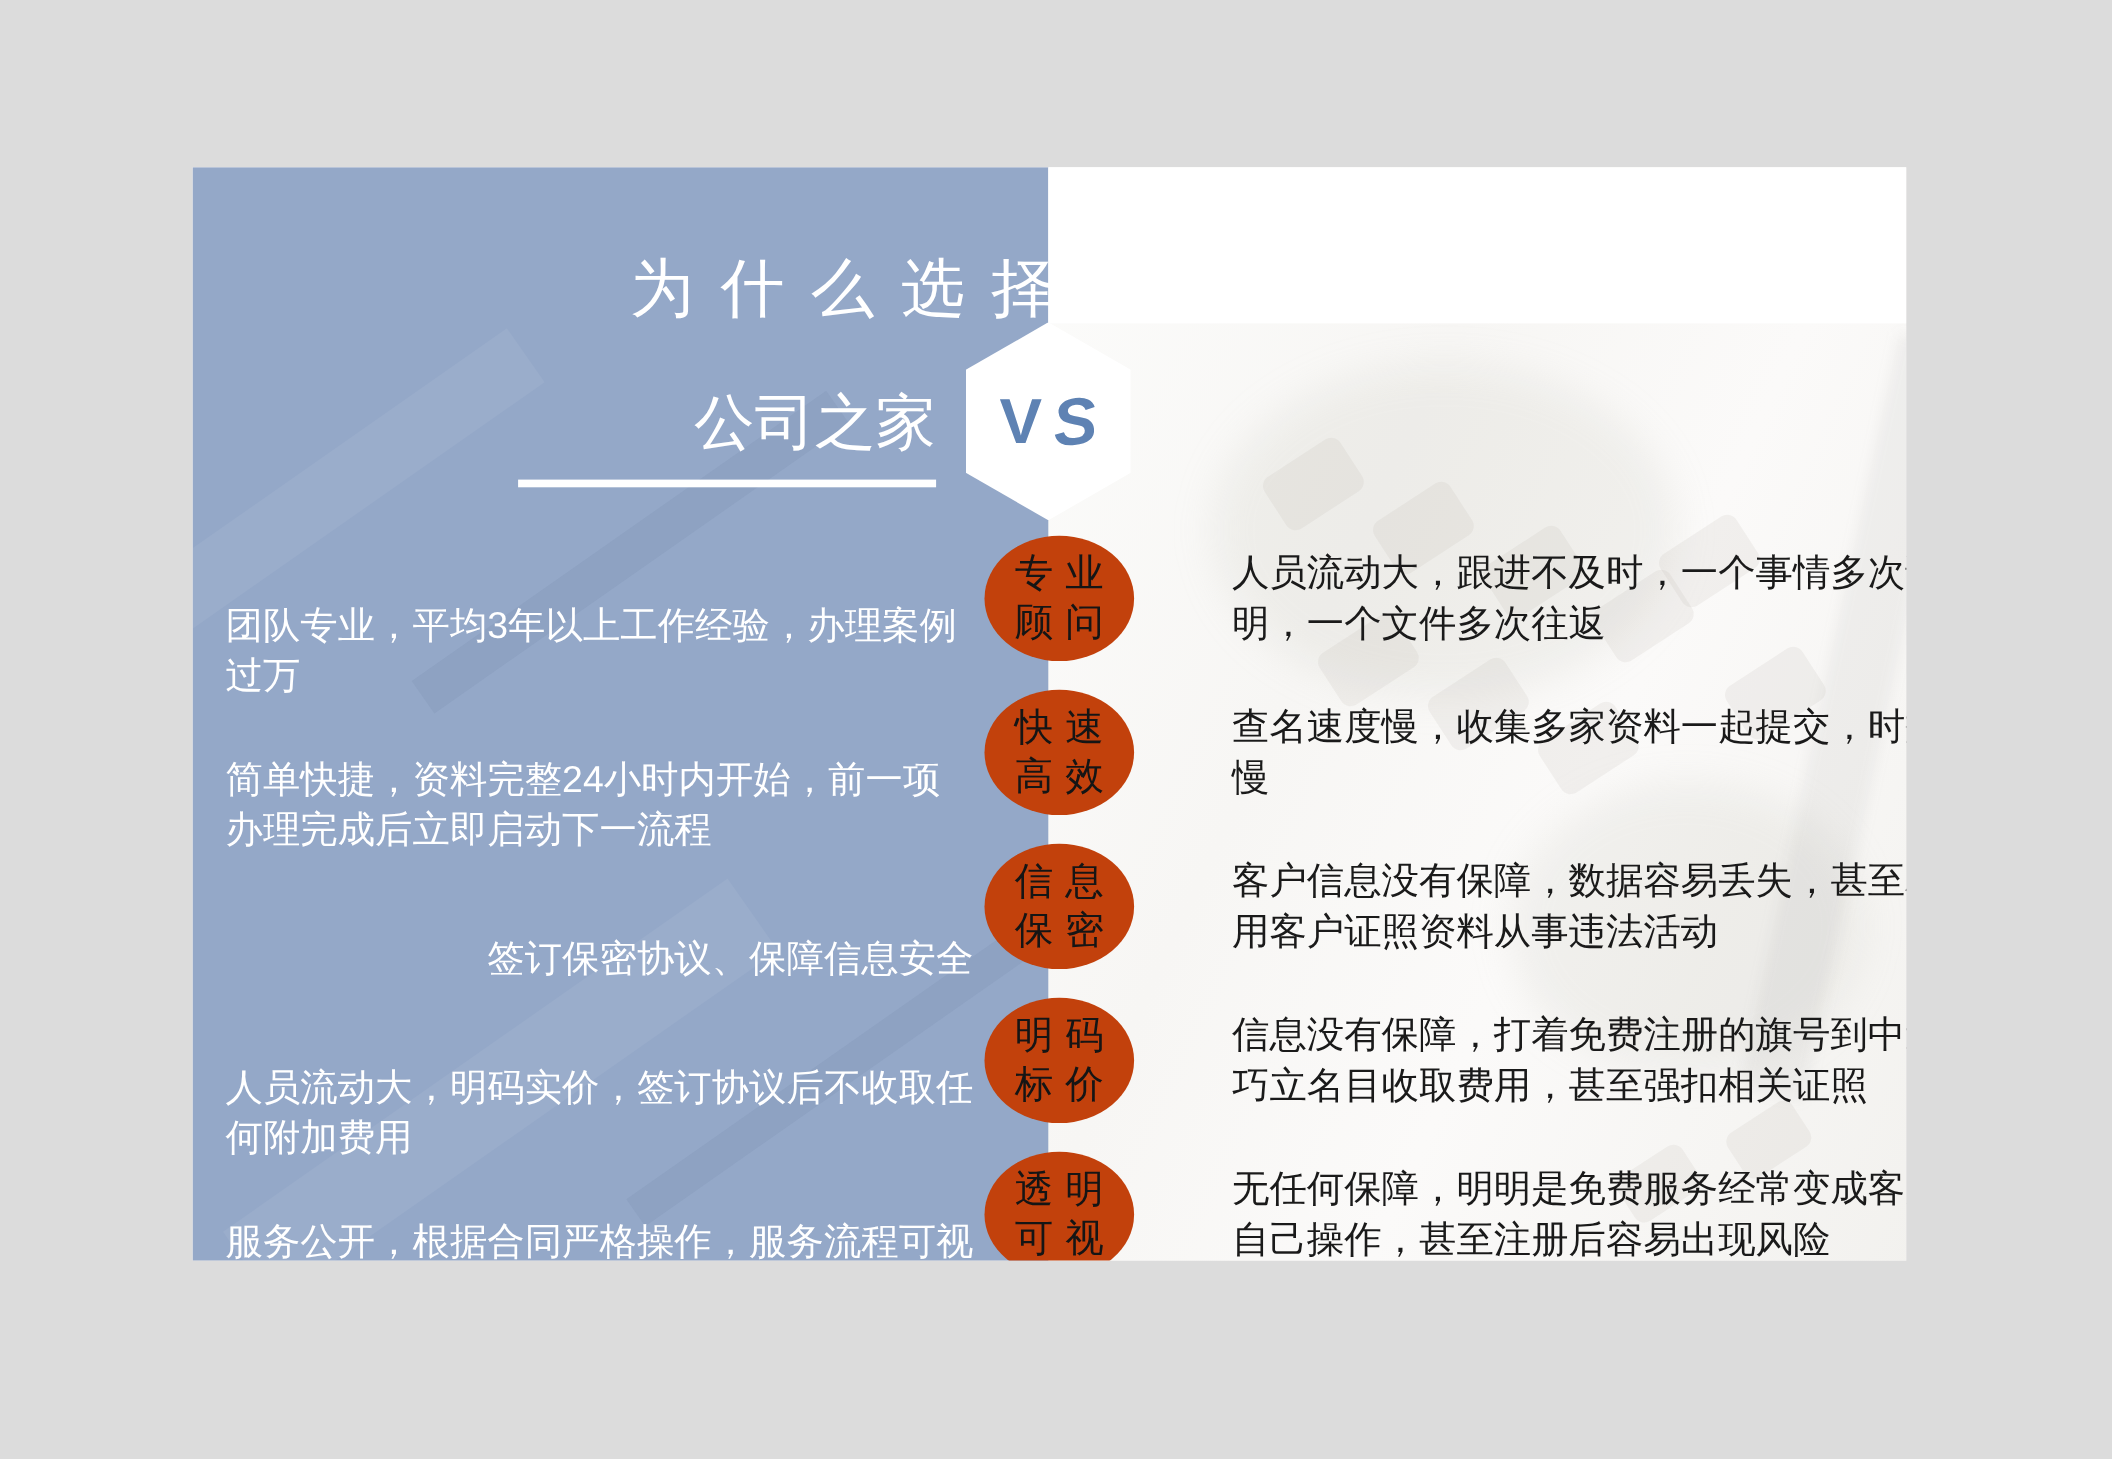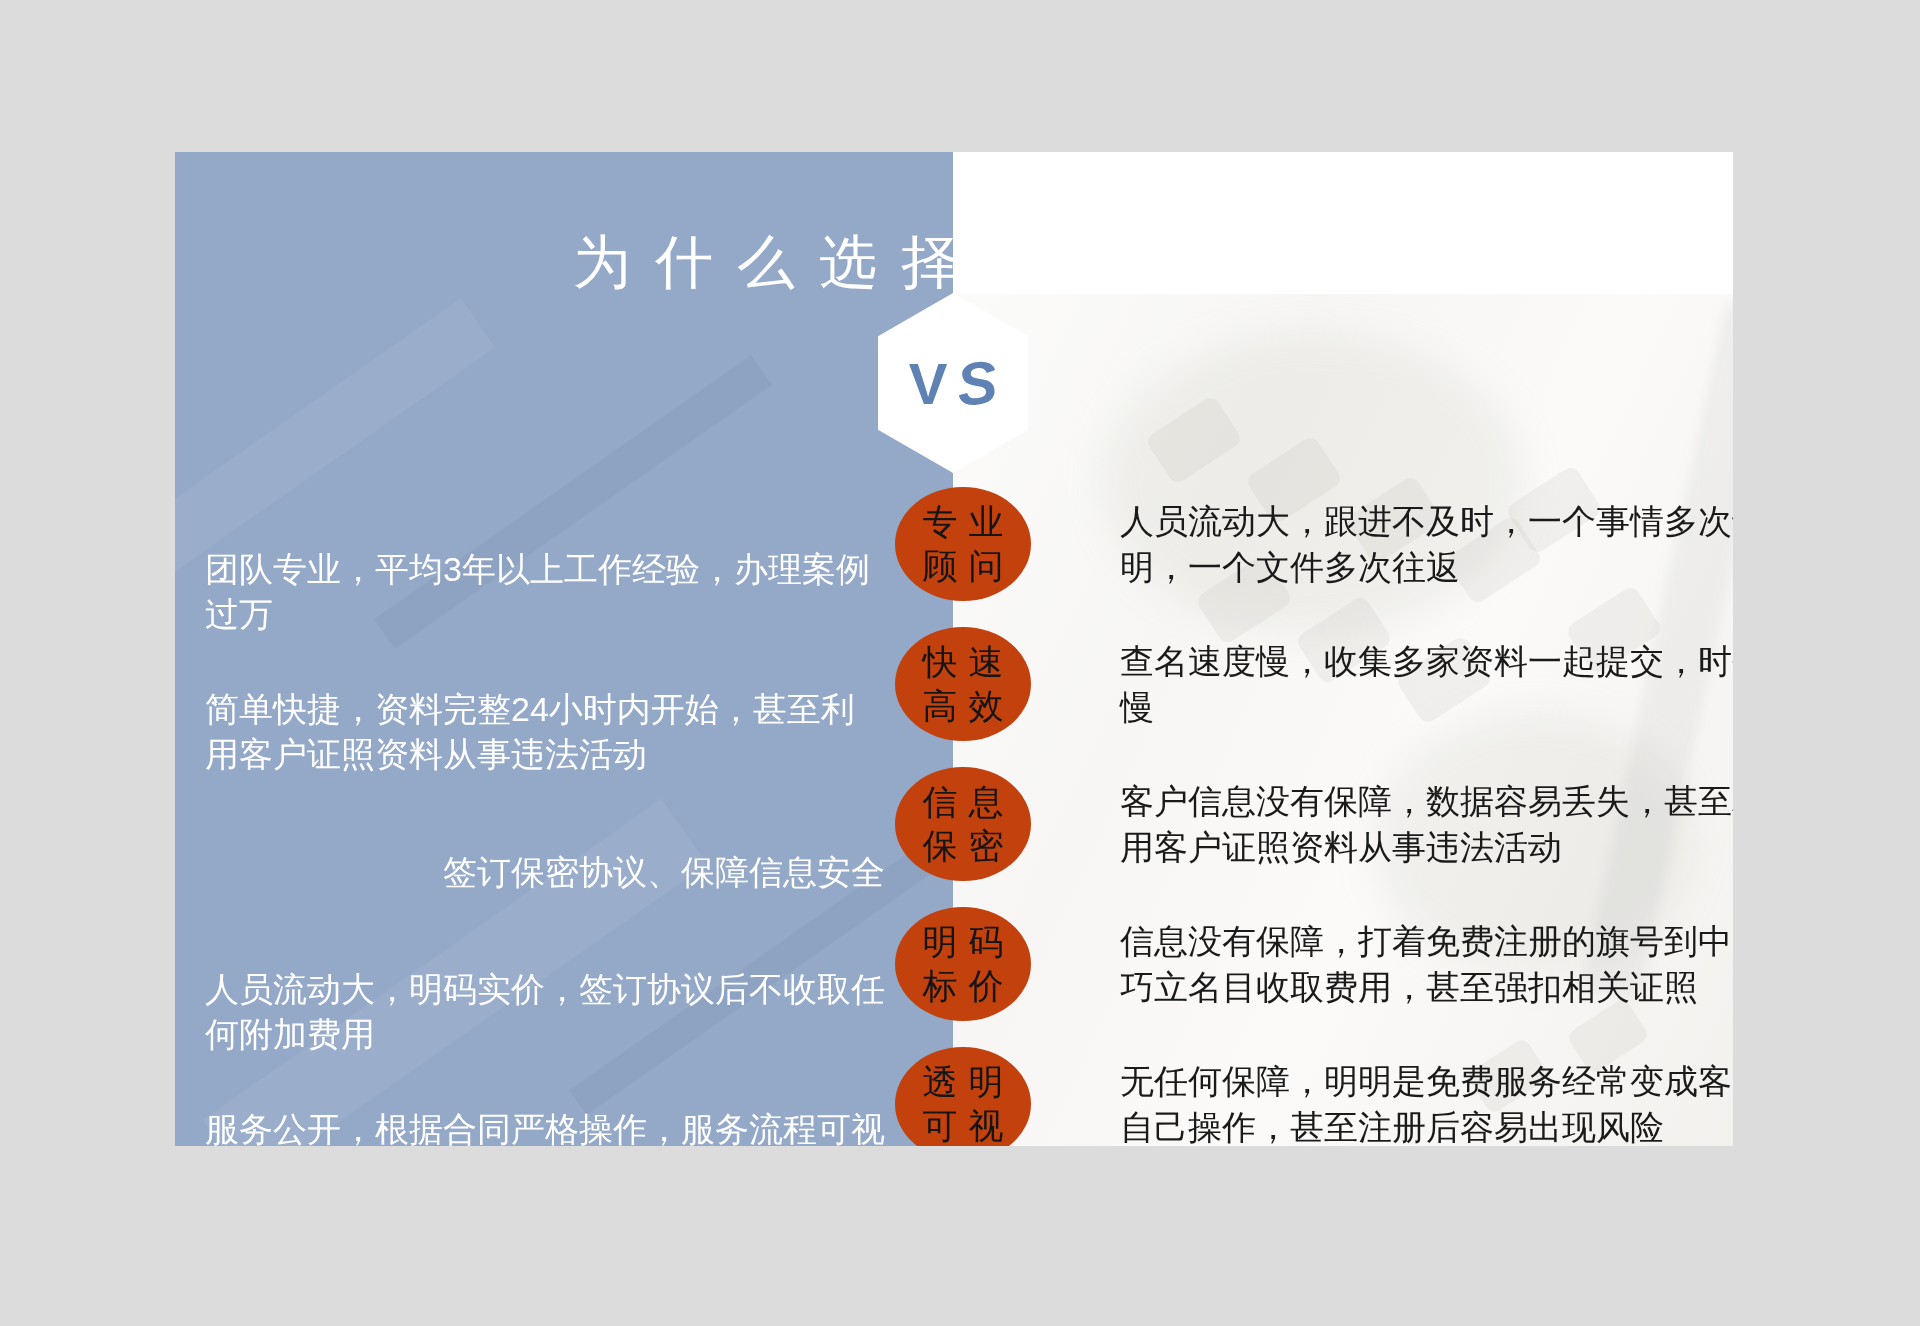--- a/index.html
+++ b/index.html
@@ -117,36 +117,37 @@
     <div class="streak" style="left:60px;top:60px;width:60px;height:520px;"></div>
     <div class="streak dark" style="left:380px;top:120px;width:36px;height:460px;"></div>
     <div class="streak" style="left:240px;top:560px;width:80px;height:560px;"></div>
     <div class="streak dark" style="left:560px;top:620px;width:30px;height:420px;"></div>
   </div>
 
   <div class="title-box"></div>
 
   <div class="title-prefix">为什么选择</div>
 
+  <div class="sub-ours">公司之家</div>
   <div class="vs-hex">
     <span class="vs-v">V</span>
     <span class="vs-s">S</span>
   </div>
 
   <div class="row" style="top:392px;">
     <div class="ours">团队专业，平均3年以上工作经验，办理案例过万</div>
     <div class="badge">
       <span>专业</span>
       <span>顾问</span>
     </div>
     <div class="theirs">人员流动大，跟进不及时，一个事情多次说明，一个文件多次往返</div>
   </div>
 
   <div class="row" style="top:532px;">
-    <div class="ours">简单快捷，资料完整24小时内开始，甚至利用客户证照资料从事违法活动</div>
+    <div class="ours">简单快捷，资料完整24小时内开始，前一项办理完成后立即启动下一流程</div>
     <div class="badge">
       <span>快速</span>
       <span>高效</span>
     </div>
     <div class="theirs">查名速度慢，收集多家资料一起提交，时效慢</div>
   </div>
 
   <div class="row align-right" style="top:672px;">
     <div class="ours">签订保密协议、保障信息安全</div>
     <div class="badge">

